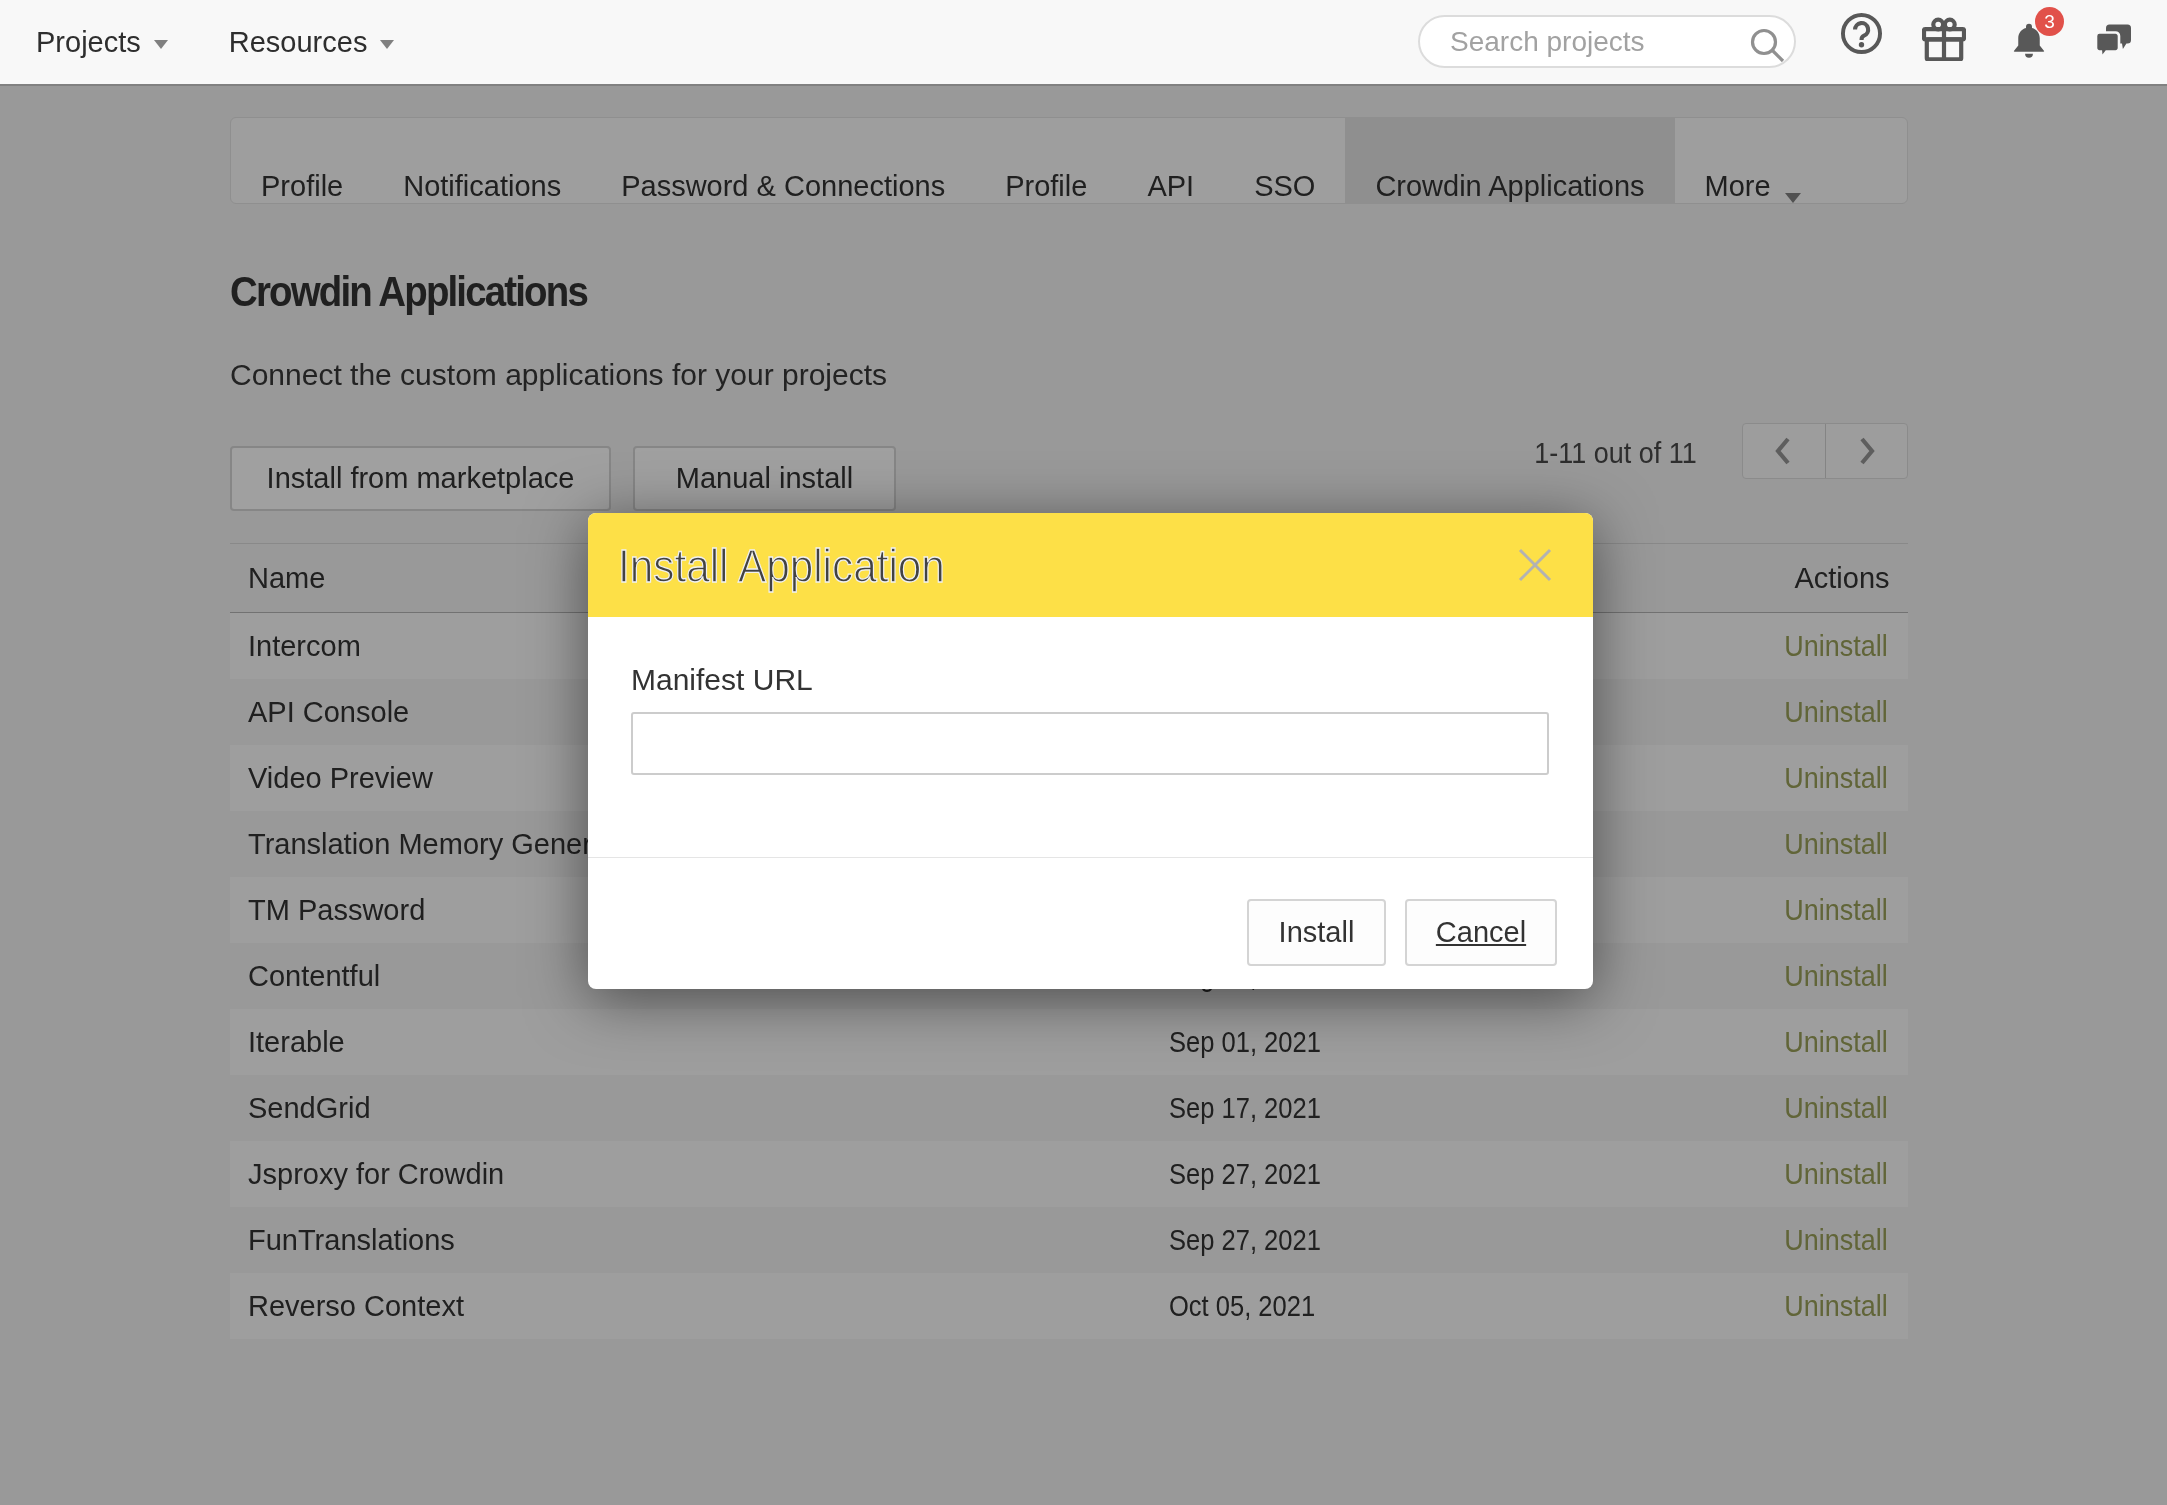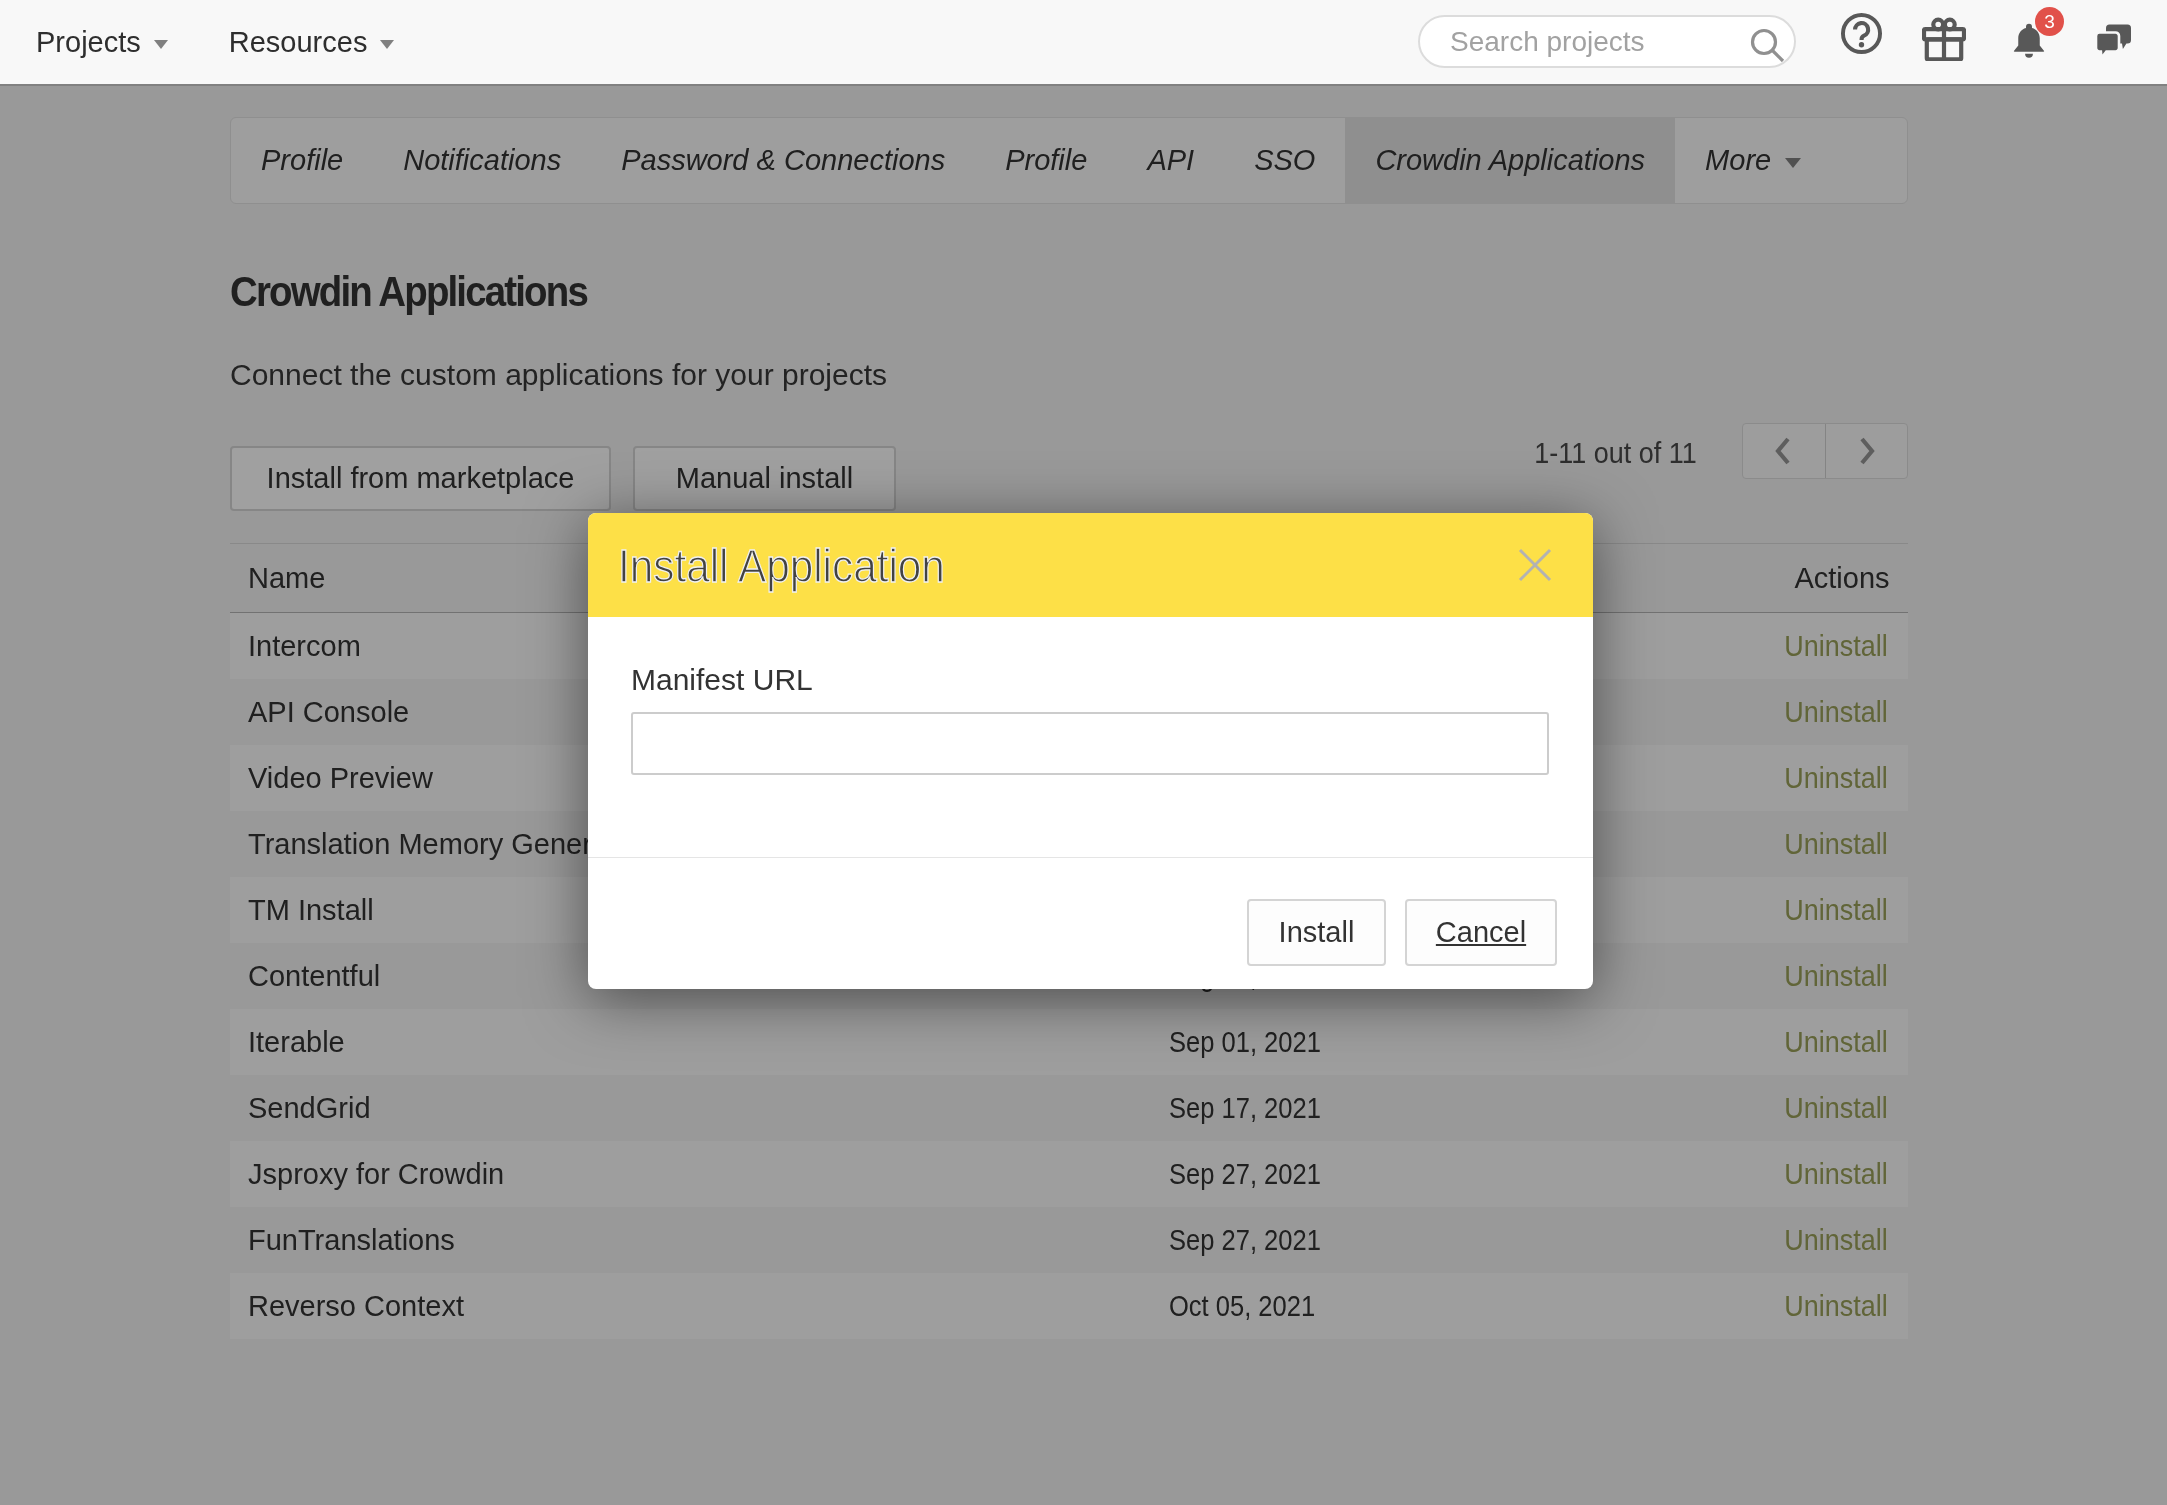--- a/index.html
+++ b/index.html
@@ -22,21 +22,21 @@
   .icon-help { left:1840px; top:12px; }
   .icon-gift { left:1922px; top:17px; }
   .icon-bell { left:2009px; top:20px; }
   .icon-chat { left:2095px; top:24px; }
   .badge { position:absolute; left:2035px; top:7px; width:29px; height:29px; border-radius:15px; background:#e1514a; color:#fff; font-size:19px; display:flex; align-items:center; justify-content:center; }
 
   
   .content { position:absolute; left:230px; top:84px; width:1678px; z-index:1; }
 
   .tabbar { position:absolute; left:0; top:33px; width:1678px; height:87px; background:#fafafa; border:1px solid #e2e2e2; border-radius:6px; display:flex; }
-  .tab { font-size:29px; color:#333; padding:0 30px; height:85px; display:flex; align-items:center; cursor:pointer;font-style:italic; }
+  .tab { font-size:29px; color:#333; padding:0 30px; height:85px; display:flex; align-items:flex-end; cursor:pointer; }
   .tab.active { background:#e3e3e3; }
   .tab .caret { border-left-width:8px; border-right-width:8px; border-top-width:10px; margin-left:14px; }
 
   .page-title { position:absolute; left:0; top:184px; font-size:42px; font-weight:bold; color:#333; letter-spacing:-2px; transform:scaleX(0.915); transform-origin:left top; white-space:nowrap; }
   .page-sub { position:absolute; left:0; top:274px; font-size:30px; color:#383838; }
 
   .btn { background:#fdfdfd; border:2px solid #d4d4d4; border-radius:4px; font-size:29px; color:#333; font-family:"Liberation Sans",sans-serif; cursor:pointer;margin-top:8px; }
   .btn-marketplace { position:absolute; left:0; top:354px; width:381px; height:65px; }
   .btn-manual { position:absolute; left:403px; top:354px; width:263px; height:65px; }
 
@@ -192,21 +192,21 @@
           <span class="cell-name">Video Preview</span>
           <span class="cell-date"></span>
           <span class="cell-action">Uninstall</span>
         </div>
         <div class="row">
           <span class="cell-name">Translation Memory Generator</span>
           <span class="cell-date"></span>
           <span class="cell-action">Uninstall</span>
         </div>
         <div class="row">
-          <span class="cell-name">TM Install</span>
+          <span class="cell-name">TM Password</span>
           <span class="cell-date"></span>
           <span class="cell-action">Uninstall</span>
         </div>
         <div class="row">
           <span class="cell-name">Contentful</span>
           <span class="cell-date">Aug 31, 2021</span>
           <span class="cell-action">Uninstall</span>
         </div>
         <div class="row">
           <span class="cell-name">Iterable</span>

